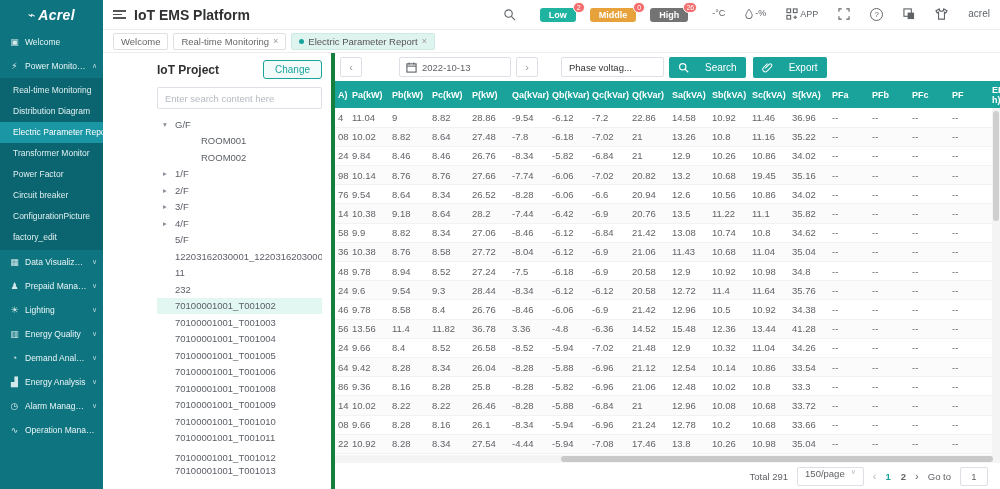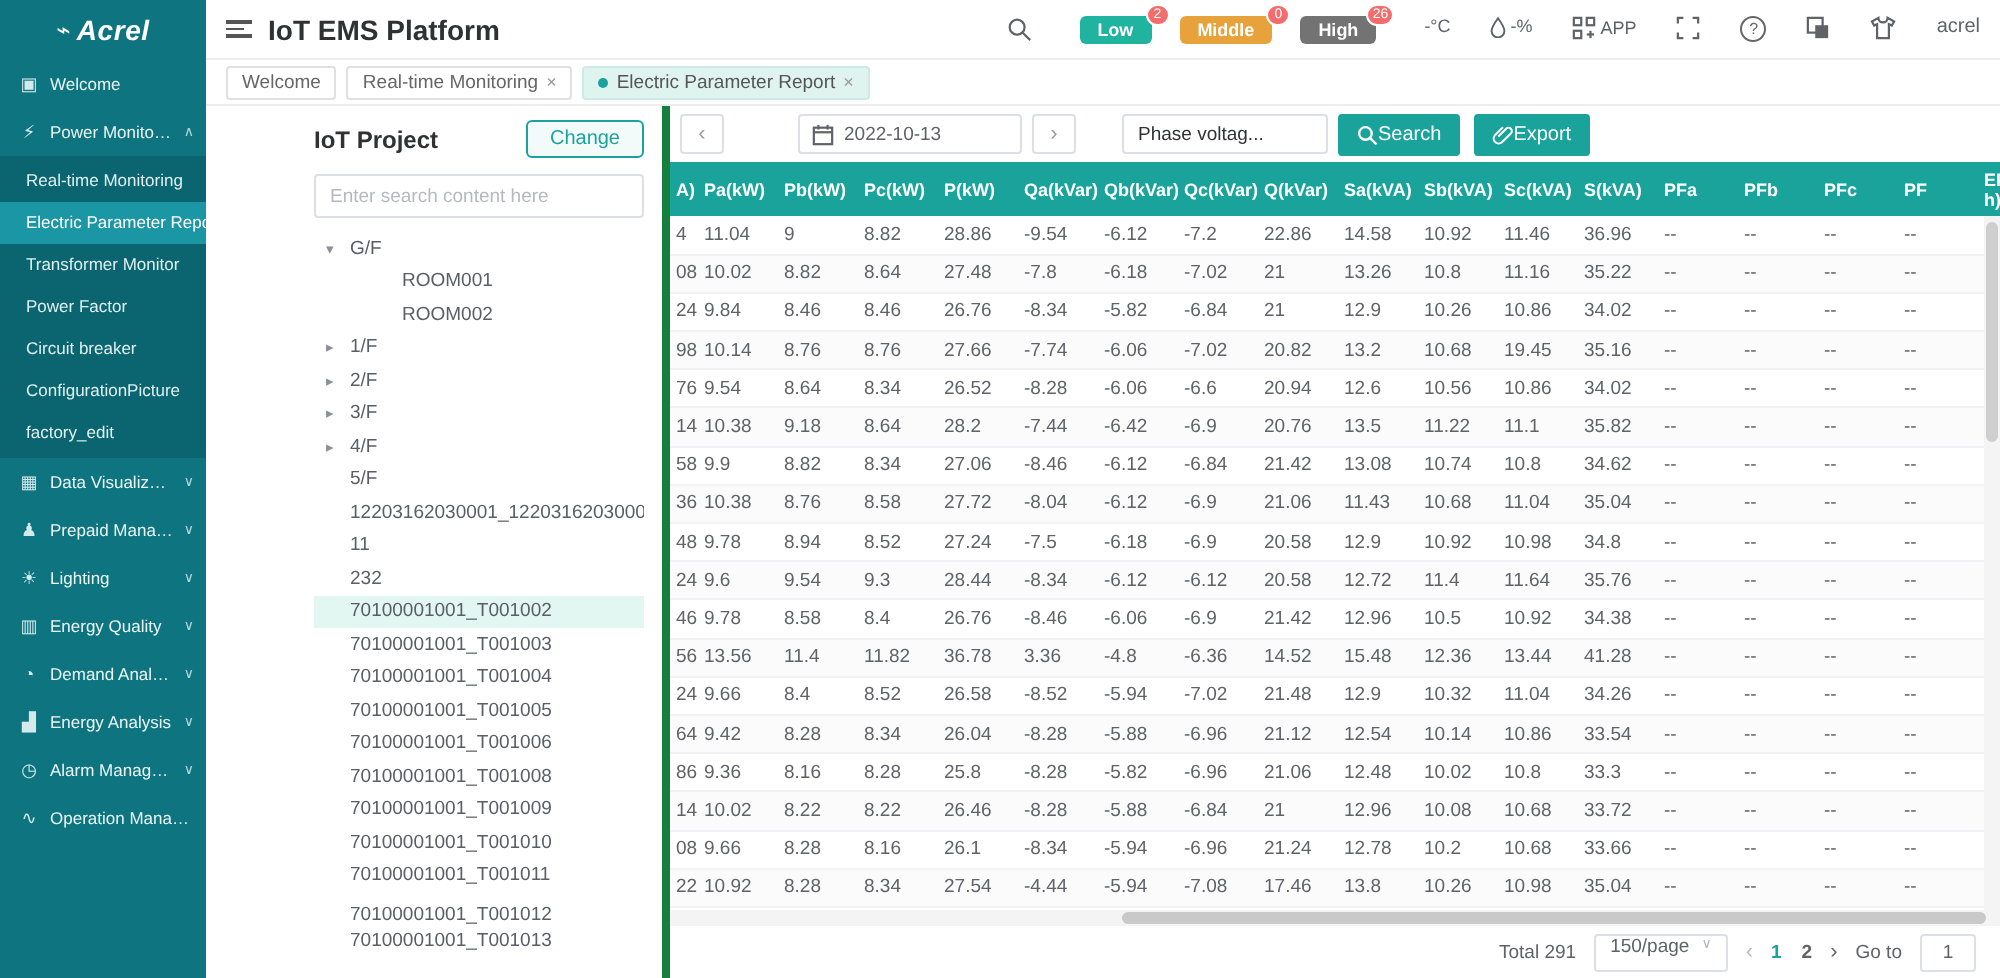--- a/index.html
+++ b/index.html
@@ -58,21 +58,21 @@
   .tree-item.selected { background:#e2f6f2; }
   .tree-arrow { width:12px; flex:0 0 12px; font-size:7.5px; color:#8a8f99; }
   .tree-label { overflow:hidden; }
 
   
   .main { flex:1; display:flex; flex-direction:column; min-width:0; background:#fff; }
   .toolbar { height:28px; flex:0 0 28px; display:flex; align-items:center; gap:5px; padding:0 5px; }
   .nav-btn { width:22px; height:20px; border:1px solid #dcdfe6; background:#fff; border-radius:2px; color:#999; font-size:11px; display:flex; align-items:center; justify-content:center; cursor:pointer; }
   .date-box { width:112px; height:20px; border:1px solid #dcdfe6; border-radius:2px; display:flex; align-items:center; gap:5px; padding:0 6px; font-size:9.5px; color:#606266; cursor:pointer;margin-left:32px; }
   .param-box { width:103px; height:20px; border:1px solid #dcdfe6; border-radius:2px; display:flex; align-items:center; padding:0 7px; font-size:9.5px; color:#303133; margin-left:18px; cursor:pointer; }
-  .btn-teal { background:#19a39b; border:none; color:#fff; height:21px; border-radius:2px; padding:0 9px; font-size:10px; display:flex; align-items:center; gap:0; cursor:pointer; font-family:inherit; }
+  .btn-teal { background:#19a39b; border:none; color:#fff; height:21px; border-radius:2px; padding:0 9px; font-size:10px; display:flex; align-items:center; gap:16px; cursor:pointer; font-family:inherit; }
   .btn-teal + .btn-teal { margin-left:2px; }
 
   .table-wrap { flex:1; position:relative; overflow:hidden; }
   table { border-collapse:collapse; table-layout:fixed; width:100%; }
   th { background:#19a39b; color:#fff; font-size:9px; font-weight:bold; text-align:left; padding:2px 3px; height:27px; vertical-align:middle; overflow:hidden; }
   td { font-size:9.5px; color:#606266; padding:0 3px; height:19.2px; border-bottom:1px solid #f1f2f5; white-space:nowrap; overflow:hidden; }
   tbody tr:nth-child(even) td { background:#fbfbfc; }
   .w-cut { width:14px; } .w-std { width:40px; } .w-epi { width:48px; }
   .vscroll { position:absolute; top:27px; right:0; bottom:0; width:8px; background:#f4f4f4; cursor:pointer; }
   .vthumb { position:absolute; top:3px; left:1px; width:6px; height:110px; background:#cfcfcf; border-radius:3px; }
@@ -105,20 +105,21 @@
           <span class="mi-icon">▣</span>
           <span class="mi-label">Welcome</span>
         </div>
         <div class="menu-item">
           <span class="mi-icon">⚡</span>
           <span class="mi-label">Power Monitoring</span>
           <span class="mi-chev">∧</span>
         </div>
         <div class="submenu">
           <div class="submenu-item">Real-time Monitoring</div>
+          <div class="submenu-item">Distribution Diagram</div>
           <div class="submenu-item active">Electric Parameter Report</div>
           <div class="submenu-item">Transformer Monitor</div>
           <div class="submenu-item">Power Factor</div>
           <div class="submenu-item">Circuit breaker</div>
           <div class="submenu-item">ConfigurationPicture</div>
           <div class="submenu-item">factory_edit</div>
         </div>
         <div class="menu-item">
           <span class="mi-icon">▦</span>
           <span class="mi-label">Data Visualization</span>

